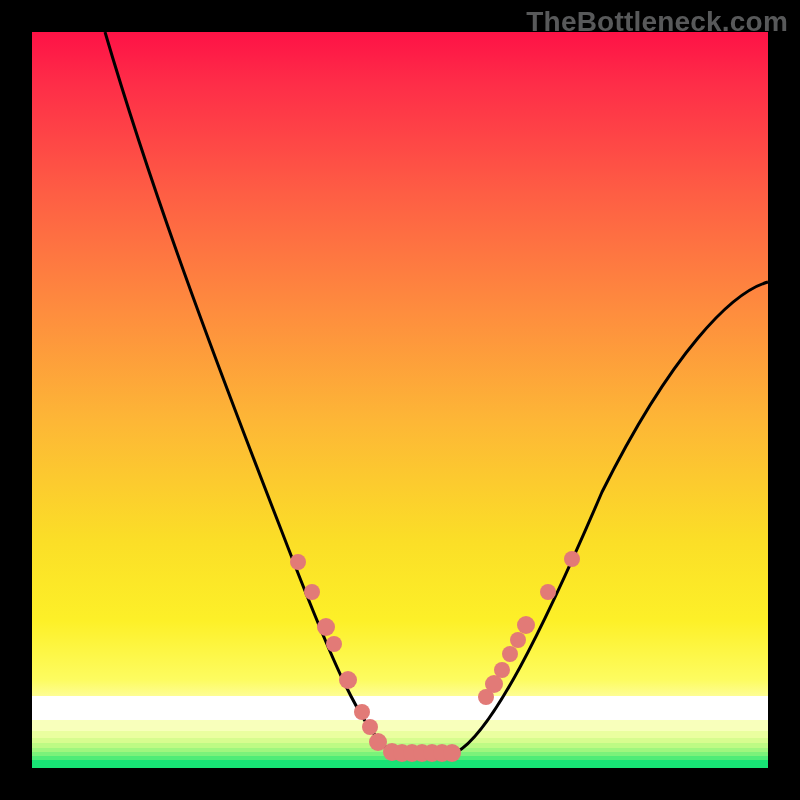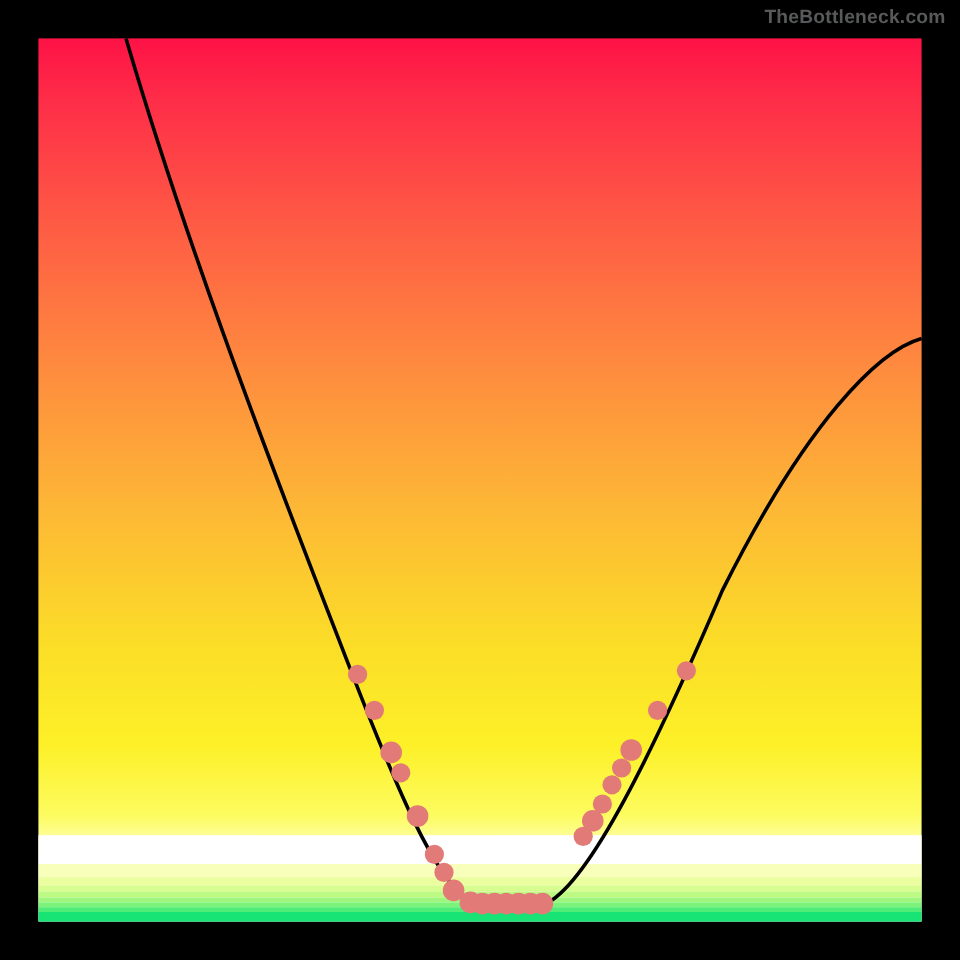--- a/index.html
+++ b/index.html
@@ -44,21 +44,21 @@
     height: 72px;
     display: flex;
     flex-direction: column;
   }
   .bottom-stripes div { flex: 1 1 auto; }
   .watermark {
     position: absolute;
     top: 6px;
     right: 12px;
     font-family: Arial, Helvetica, sans-serif;
-    font-size: 16px;
+    font-size: 28px;
     font-weight: 600;
     color: #58595a;
     letter-spacing: 0.2px;
   }
   svg.curve {
     position: absolute;
     left: 32px;
     top: 32px;
     width: 736px;
     height: 736px;

